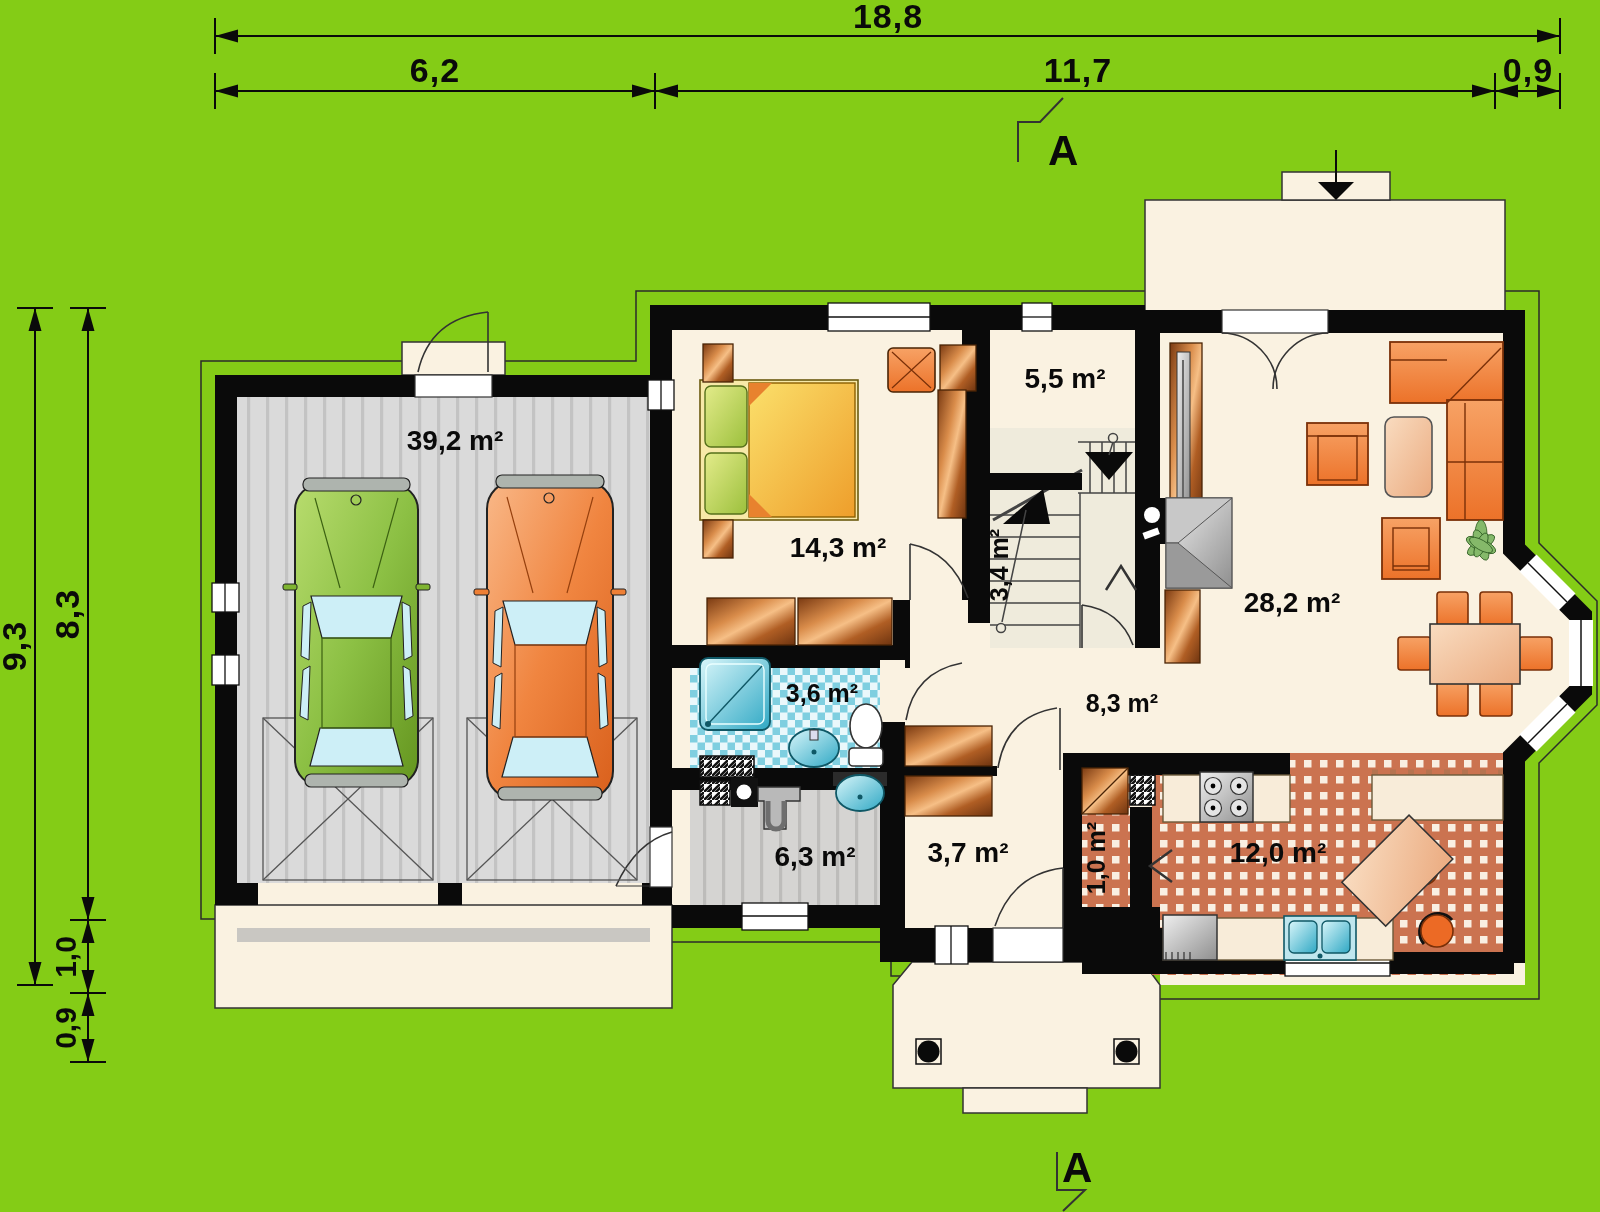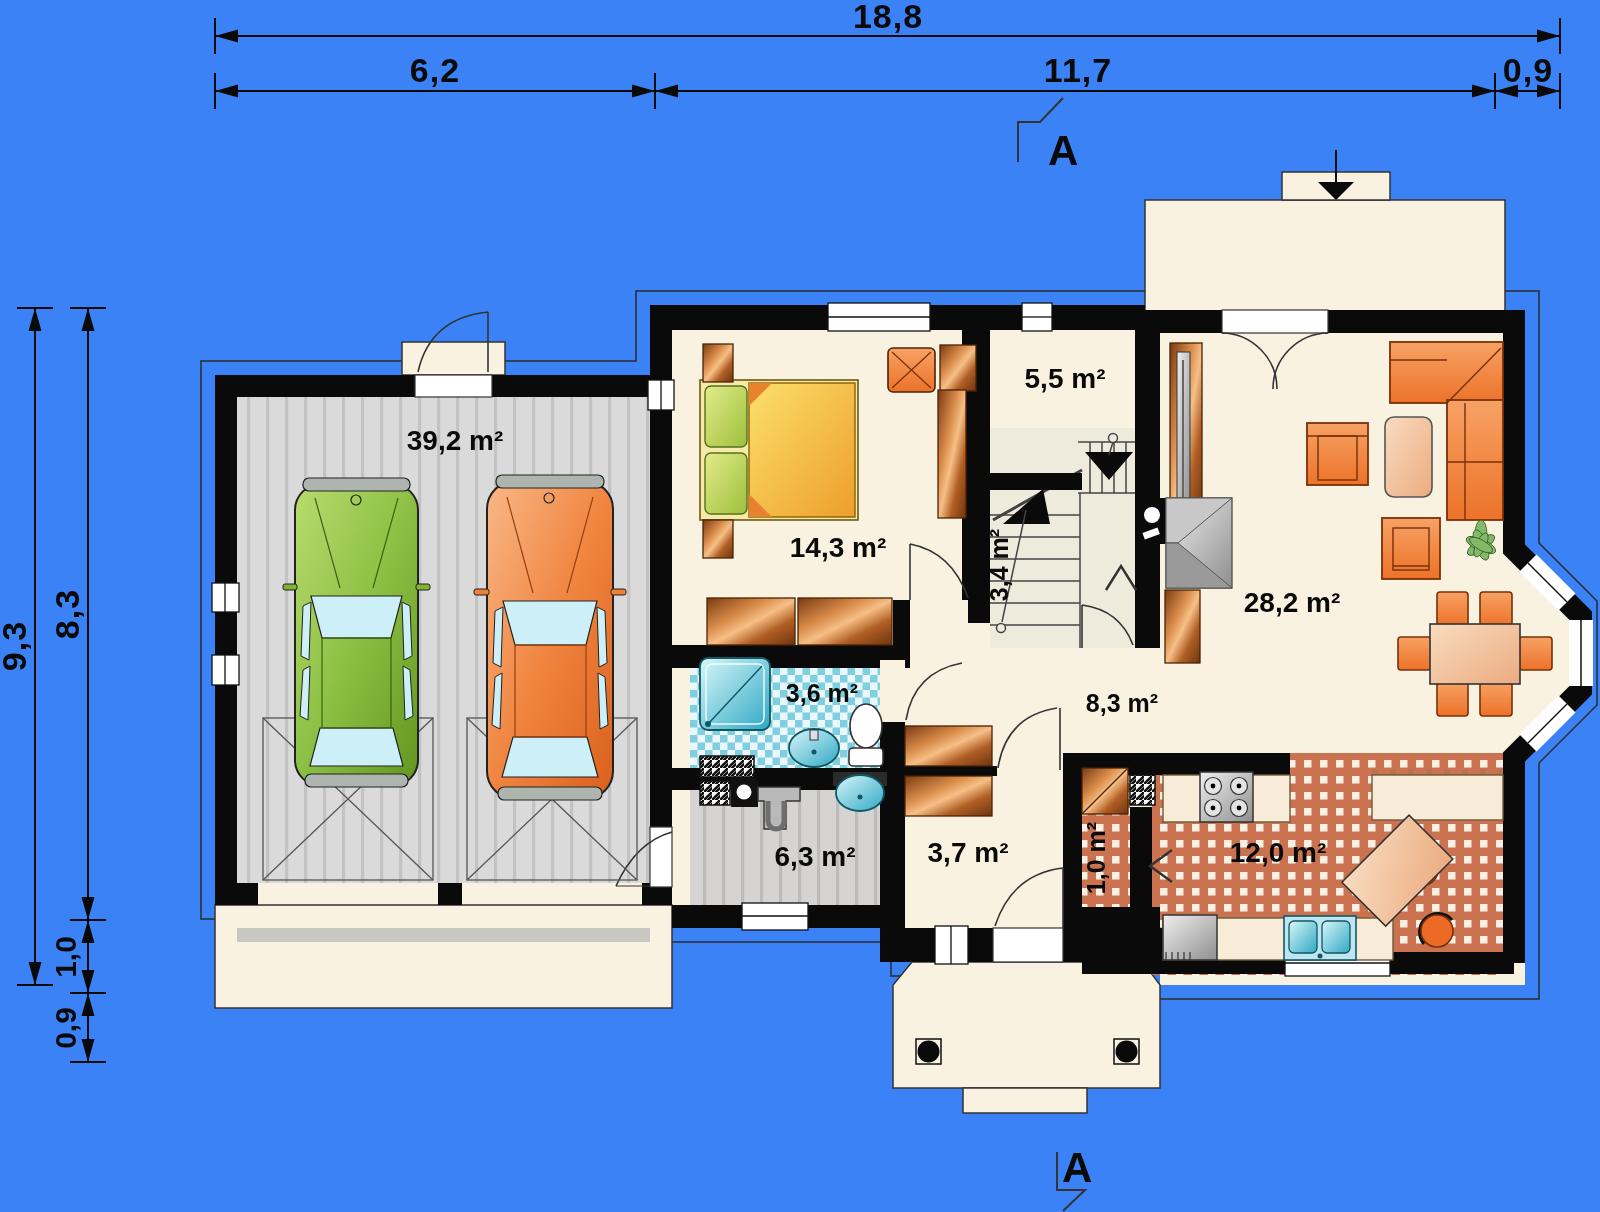--- a/index.html
+++ b/index.html
@@ -1,16 +1,16 @@
 <!DOCTYPE html>
 <html><head>
 <meta charset="utf-8">
 <style>
   html,body{margin:0;padding:0;background:#fff;}
-  .plan-wrap{position:relative;width:1600px;height:1212px;background:#3b82f6;overflow:hidden;
+  .plan-wrap{position:relative;width:1600px;height:1212px;background:#84cc16;overflow:hidden;
     font-family:"Liberation Sans", sans-serif;}
   svg{display:block}
   text{font-family:"Liberation Sans","DejaVu Sans",sans-serif;font-weight:700;fill:#0a0a0a;}
   .dim-label{font-size:34px;letter-spacing:1px;}
   .dim-label-sm{font-size:30px;}
   .room-label{font-size:28px;}
   .room-label-sm{font-size:25px;}
   .section-label{font-size:42px;}
 </style>
 </head>

